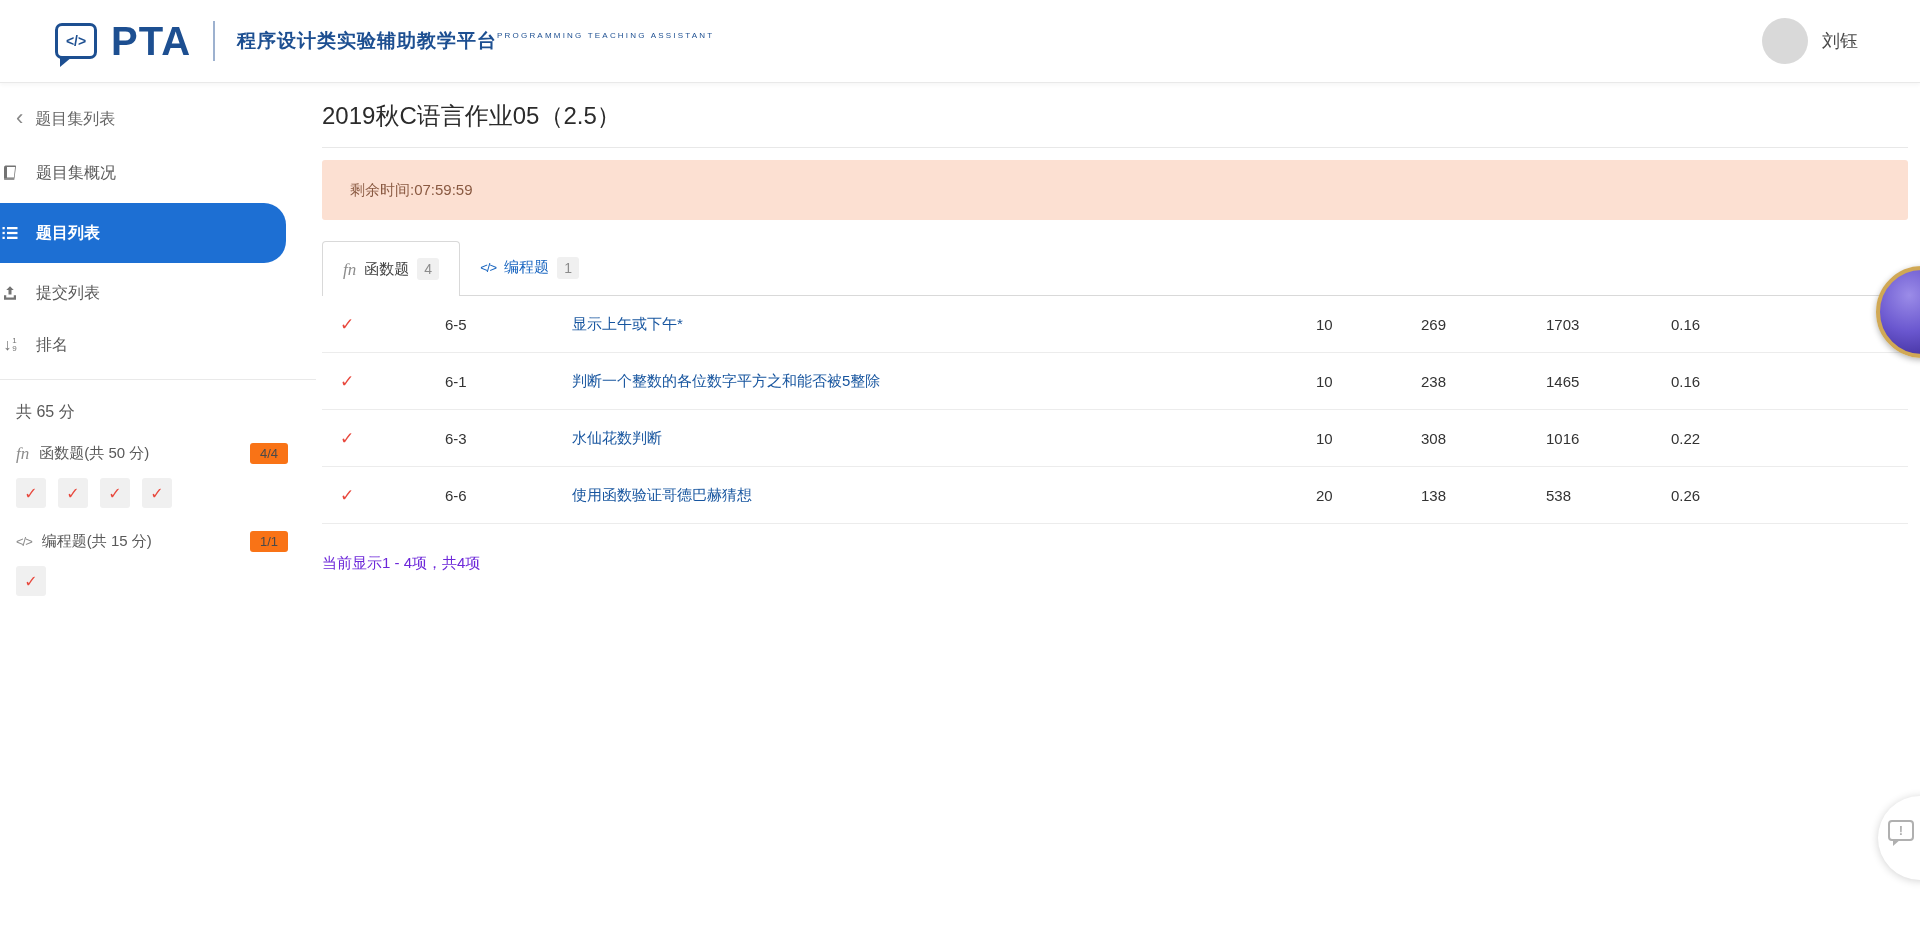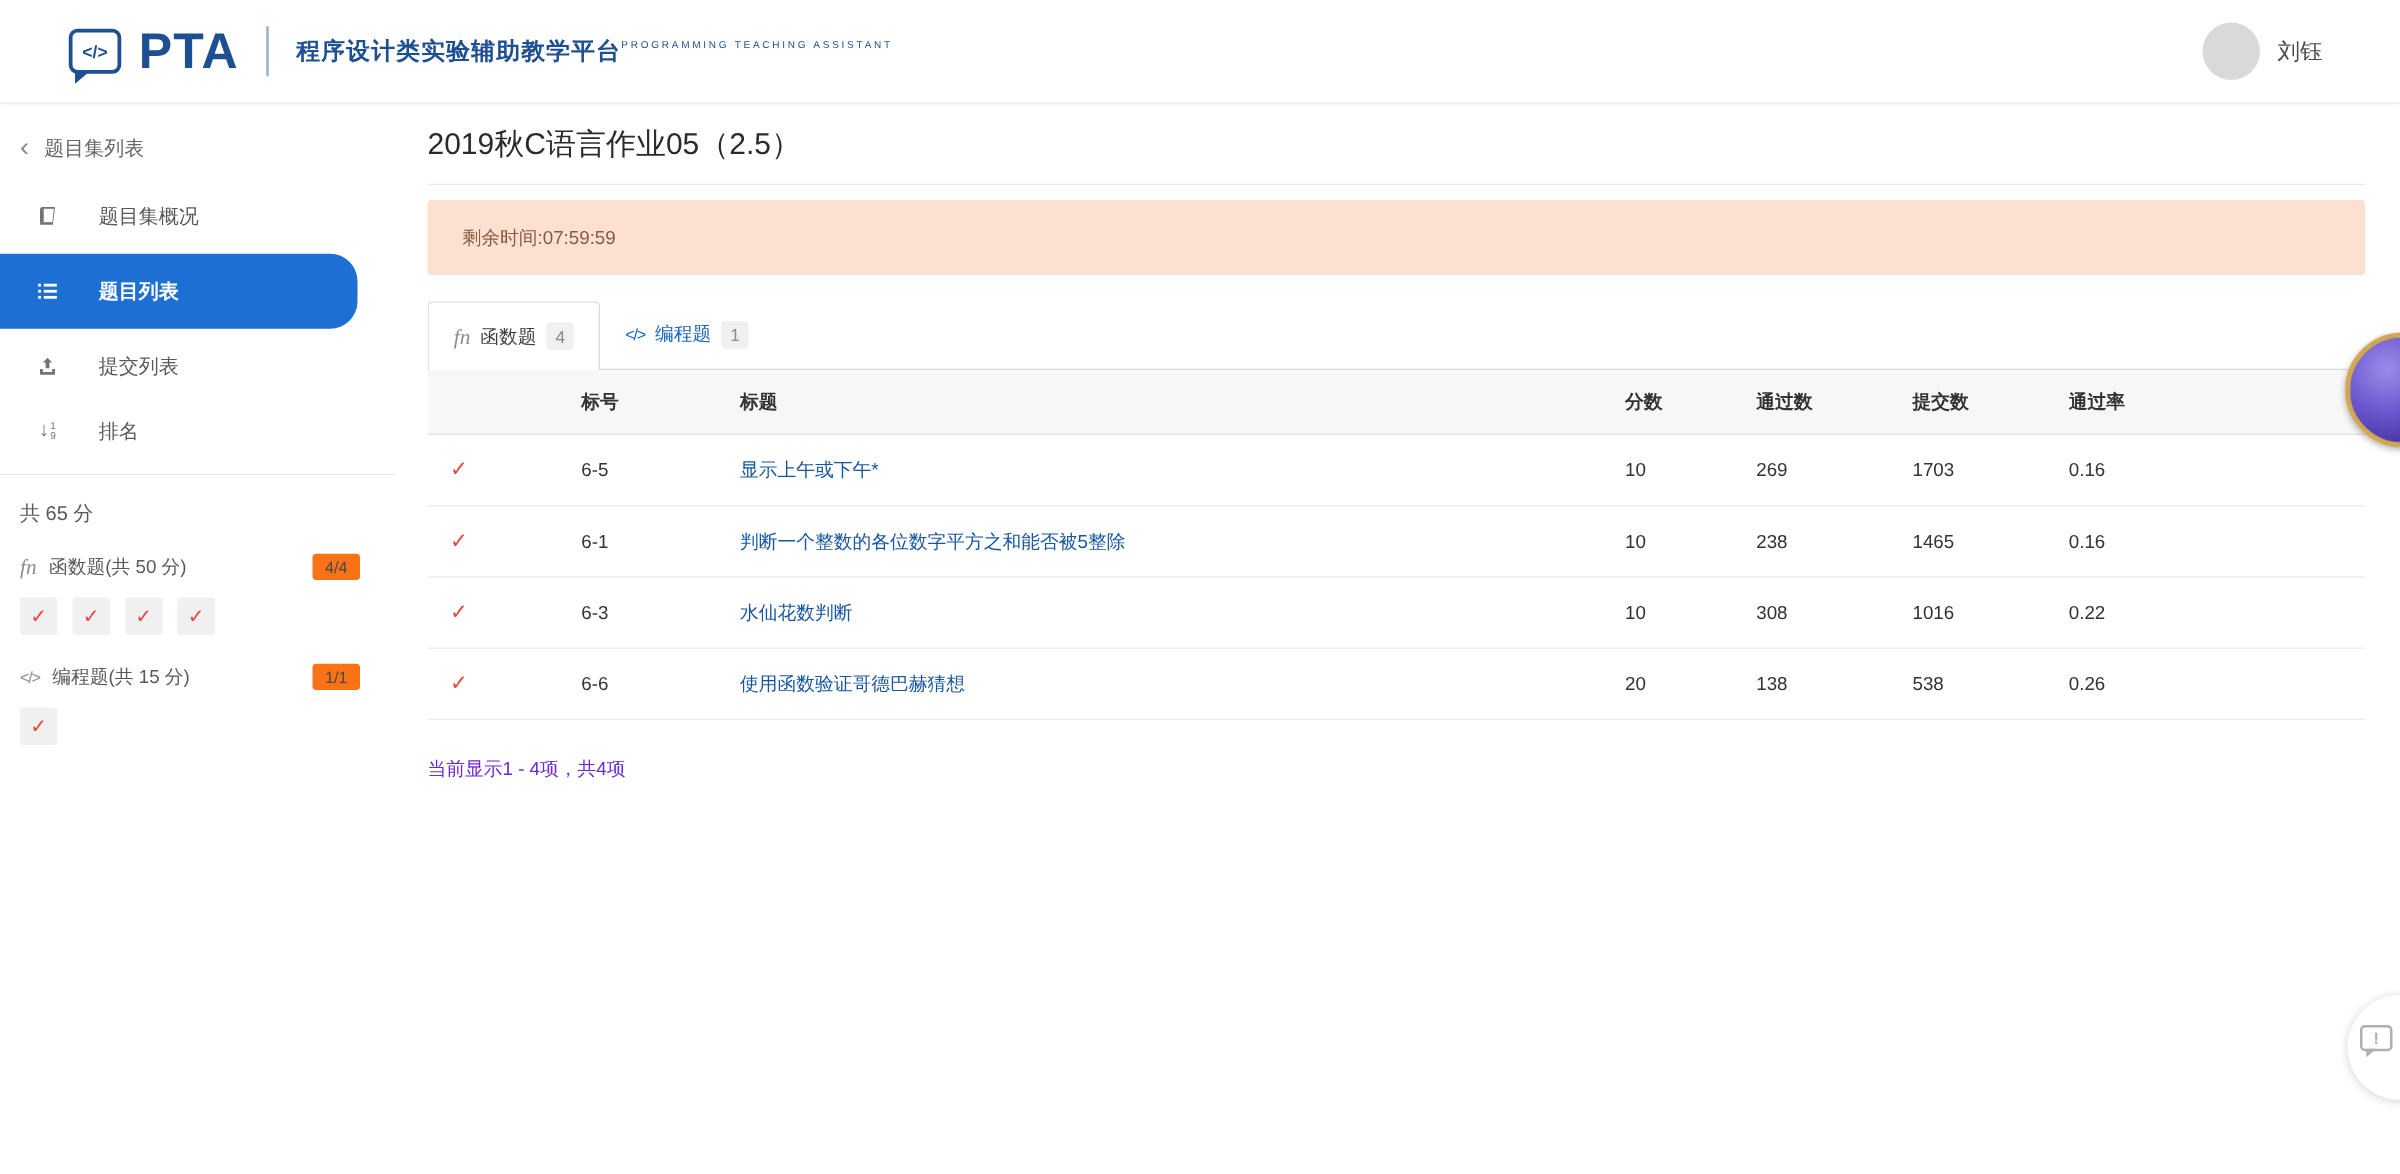--- a/index.html
+++ b/index.html
@@ -21,28 +21,28 @@
   .logo-titles { display:flex; flex-direction:row; justify-content:center; }
   .logo-cn { font-size:19px; font-weight:bold; color:#1d4f91; letter-spacing:1px; }
   .logo-en { font-size:8px; color:#1d4f91; letter-spacing:2.2px; margin-top:3px; }
   .user { display:flex; align-items:center; gap:14px; cursor:pointer; }
   .avatar { width:46px; height:46px; border-radius:50%; background:#d9d9d9; }
   .user-name { font-size:18px; color:#4a4a4a; }
 
   
   .page { display:flex; }
   .sidebar { width:316px; flex:none; padding-top:14px; }
-  .content { flex:1; padding:0 28px 0 6px;margin-left:20px; }
+  .content { flex:1; padding:0 12px 0 6px; }
 
   
   .back-row { height:44px; display:flex; align-items:center; gap:12px; padding:0 16px;
               color:#666; font-size:16px; cursor:pointer; }
   .back-chevron { font-size:22px; color:#888; line-height:1; margin-top:-2px; }
   .nav { margin-top:6px; }
-  .nav-item { height:52px; display:flex; align-items:center; gap:31px; padding-left:28px;
+  .nav-item { height:52px; display:flex; align-items:center; gap:16px; 
               font-size:16px; color:#595959; cursor:pointer; }
   .nav-item .ico { width:20px; display:flex; justify-content:center; color:#737373; }
   .nav-item.active { height:60px; margin:4px 30px 4px 0; background:#1d6fd3;
                      border-radius:0 22px 22px 0; color:#fff; font-weight:bold; }
   .nav-item.active .ico { color:#fff; }
   .fn-glyph { font-family:"Liberation Serif","DejaVu Serif",serif; font-style:italic;
               font-size:17px; line-height:1; }
   .code-glyph { font-size:13px; letter-spacing:-1px; }
   .sort-ico { display:flex; align-items:center; gap:1px; }
   .sort-arrow { font-size:16px; line-height:1; }
@@ -237,29 +237,20 @@
         <span>函数题</span>
         <span class="tab-badge">4</span>
       </div>
       <div class="tab inactive">
         <span class="ico code-glyph">&lt;/&gt;</span>
         <span>编程题</span>
         <span class="tab-badge">1</span>
       </div>
     </div>
 
-    <div class="grid-row thead">
-      <div></div>
-      <div>标号</div>
-      <div>标题</div>
-      <div>分数</div>
-      <div>通过数</div>
-      <div>提交数</div>
-      <div>通过率</div>
-    </div>
 
     <div class="grid-row trow">
       <div class="cell-check">✓</div>
       <div>6-5</div>
       <div><a class="prob-link">显示上午或下午*</a></div>
       <div>10</div>
       <div>269</div>
       <div>1703</div>
       <div>0.16</div>
     </div>

